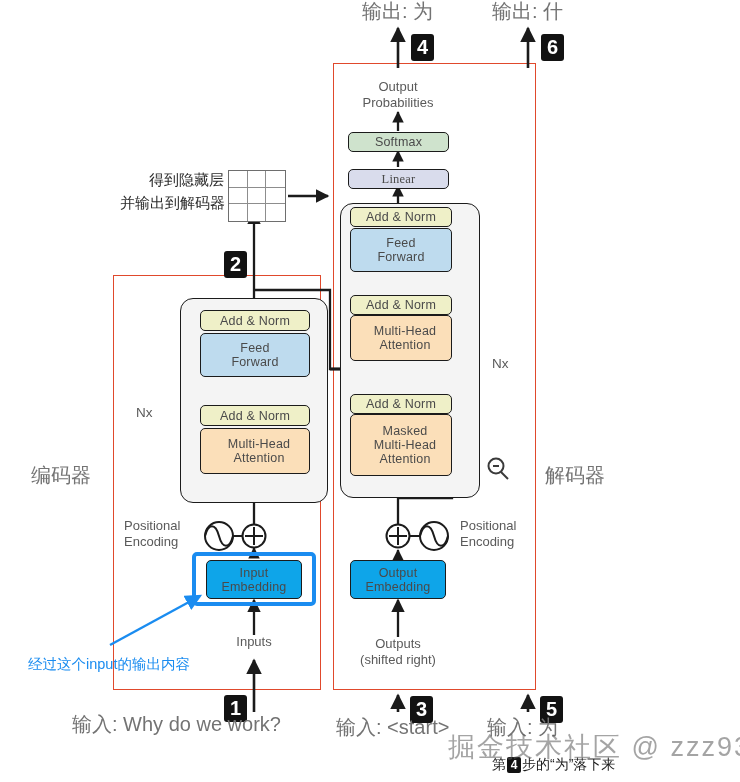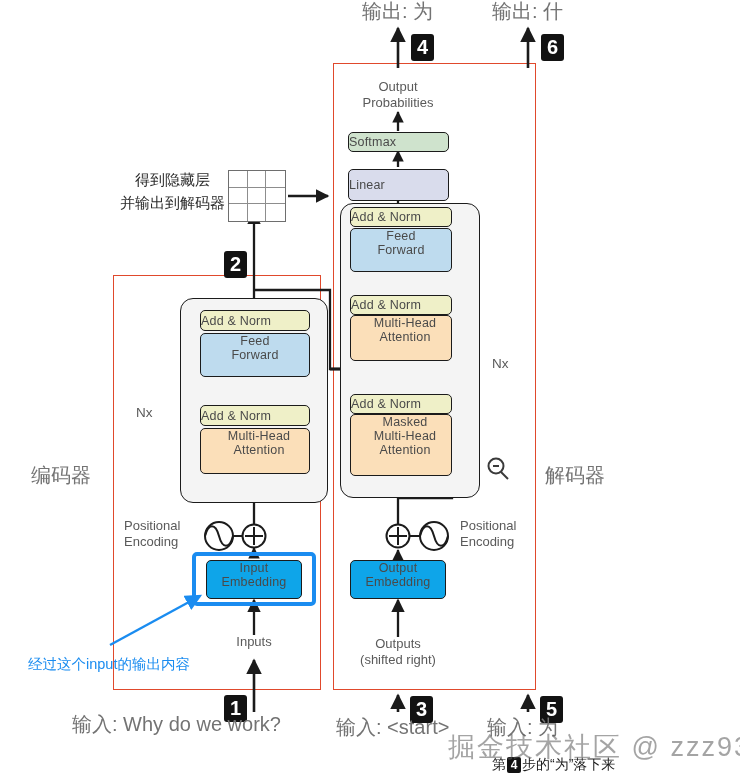--- a/index.html
+++ b/index.html
@@ -8,21 +8,21 @@
     background:#ffffff;
     font-family:"Liberation Sans","DejaVu Sans",sans-serif;
     overflow:hidden;
   }
   
   .blk{
     position:absolute;
     box-sizing:border-box;
     border:1.6px solid #1b1b1b;
     border-radius:5px;
-    display:flex;align-items:center;justify-content:flex-start;
+    display:flex;align-items:center;justify-content:center;
     text-align:center;
     color:#4a4a4a;
     font-size:12.5px;
     line-height:14px;
     letter-spacing:.2px;
   }
   .blk span{display:block;}
   .addnorm{background:#eff0c8;}
   .ff{background:#bedbee;}
   .mha{background:#fbdfb9;padding-left:8px;}
@@ -212,21 +212,21 @@
 <div class="cn big" style="left:362px;top:2px;">输出: 为</div>
 <div class="cn big" style="left:492px;top:2px;">输出: 什</div>
 
 <div class="badge" style="left:411px;top:34px;">4</div>
 <div class="badge" style="left:541px;top:34px;">6</div>
 <div class="badge" style="left:224px;top:251px;">2</div>
 <div class="badge" style="left:224px;top:695px;">1</div>
 <div class="badge" style="left:410px;top:696px;">3</div>
 <div class="badge" style="left:540px;top:696px;">5</div>
 
-<div class="cn" style="left:135px;top:170px;">得到隐藏层</div>
+<div class="cn" style="left:149px;top:170px;">得到隐藏层</div>
 <div class="cn" style="left:120px;top:193px;">并输出到解码器</div>
 <div class="grid" style="left:228px;top:170px;width:58px;height:52px;">
   <i></i>
     <i></i>
     <i></i>
     <i></i>
     <i></i>
     <i></i>
     <i></i>
     <i></i>
@@ -264,21 +264,21 @@
 </div>
 
 <div class="txt c" style="left:254px;top:634px;">Inputs</div>
 
 <div class="txt c" style="left:398px;top:79px;">Output</div>
 <div class="txt c" style="left:398px;top:95px;">Probabilities</div>
 
 <div class="blk softmax" style="left:348px;top:132px;width:101px;height:20px;">
   <span>Softmax</span>
 </div>
-<div class="blk linear" style="left:348px;top:169px;width:101px;height:32px;">
+<div class="blk linear" style="left:348px;top:169px;width:101px;height:20px;font-family:Liberation Serif, serif;">
   <span>Linear</span>
 </div>
 
 <div class="subcard" style="left:340px;top:203px;width:140px;height:295px;"></div>
 <div class="nx" style="left:492px;top:356px;">Nx</div>
 
 <div class="blk addnorm" style="left:350px;top:207px;width:102px;height:20px;">
   <span>Add &amp; Norm</span>
 </div>
 <div class="blk ff" style="left:350px;top:228px;width:102px;height:44px;flex-direction:column;">

